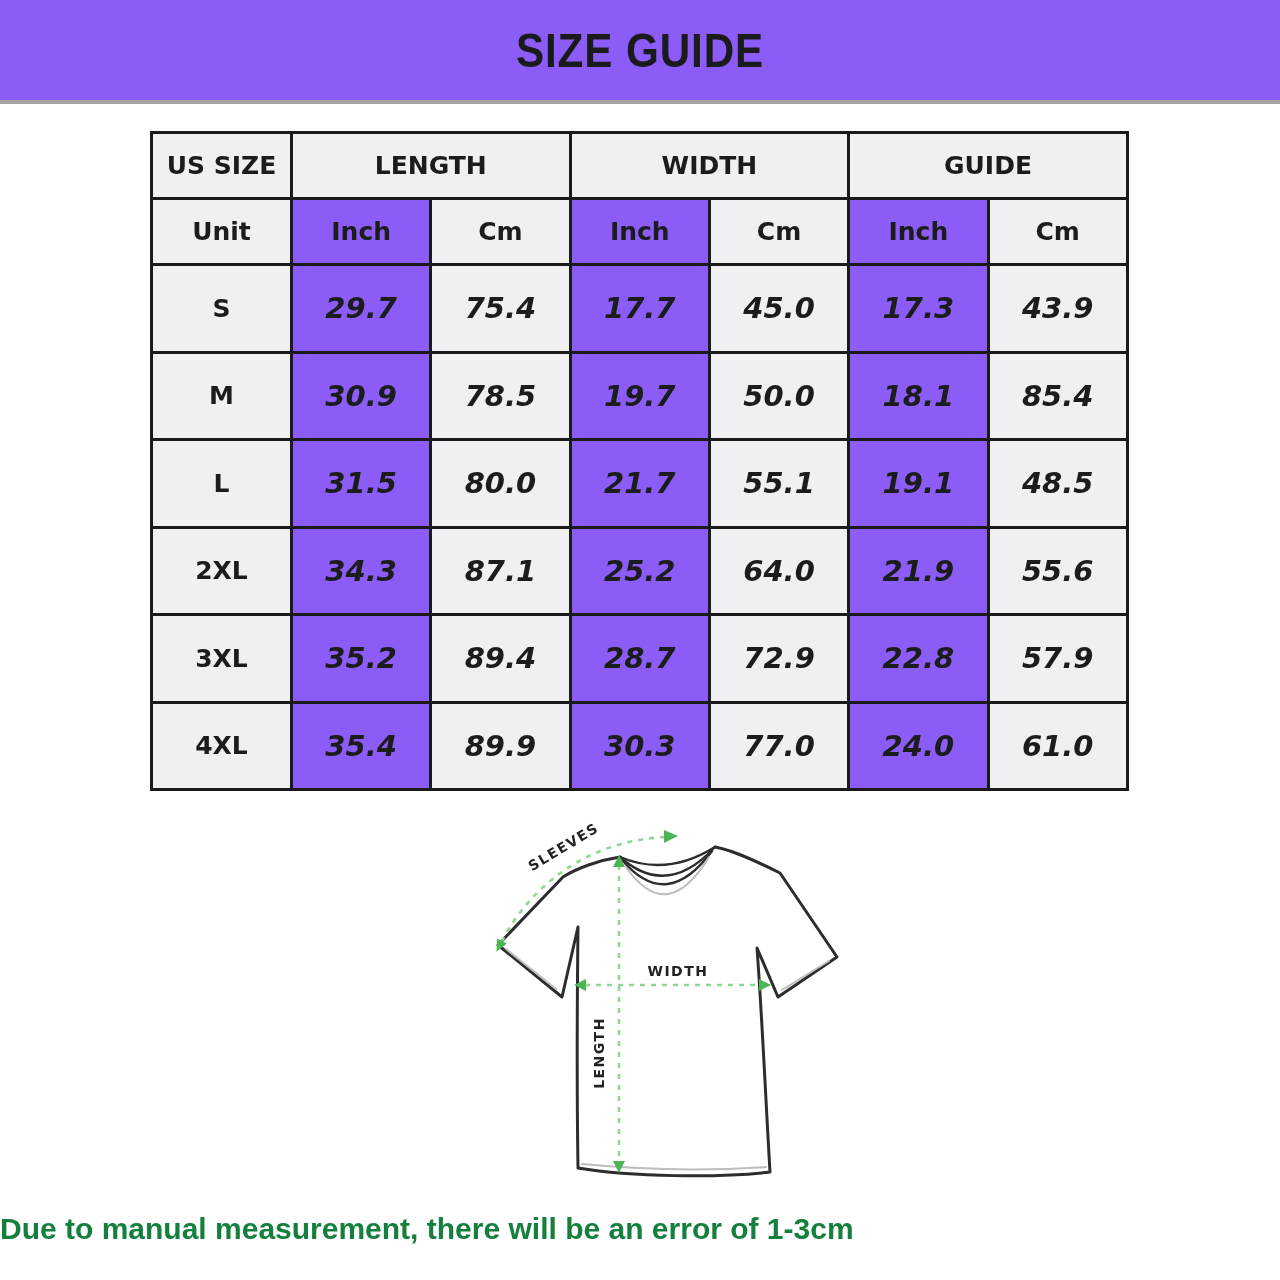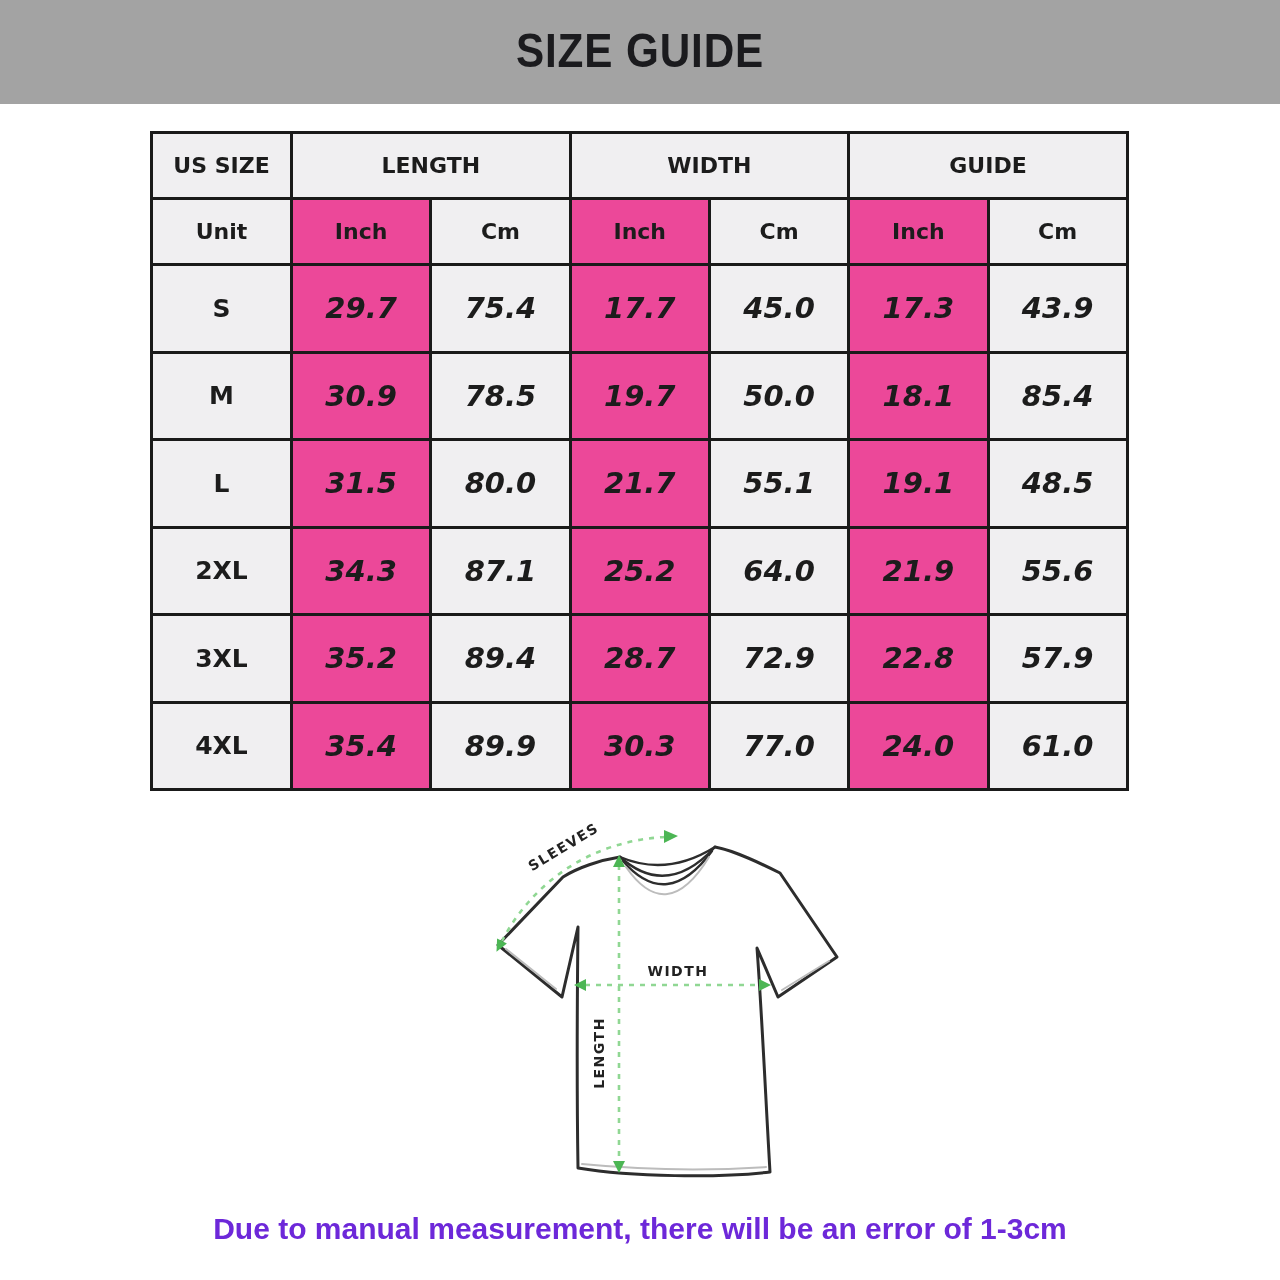--- a/index.html
+++ b/index.html
@@ -1,49 +1,49 @@
 <!DOCTYPE html>
 <html><head>
 <meta charset="utf-8">
 <style>
   html,body{margin:0;padding:0;}
   .page{position:relative;width:1280px;height:1280px;background:#ffffff;overflow:hidden;
         font-family:"DejaVu Sans",sans-serif;color:#1a1a1a;}
 
   
-  .banner{position:absolute;left:0;top:0;width:1280px;height:100px;background:#a3a3a3;
+  .banner{position:absolute;left:0;top:0;width:1280px;height:100px;background:#8b5cf6;
           border-bottom:4px solid #a3a3a3;display:flex;align-items:center;justify-content:center;}
   .title{margin:0;font-family:"Liberation Sans",sans-serif;font-size:48px;font-weight:bold;
          color:#1b1b1e;letter-spacing:1px;transform:scaleX(0.88);}
 
   
   .size-table{position:absolute;left:150px;top:131px;width:976px;height:660px;
               border-collapse:collapse;table-layout:fixed;}
   .size-table col{width:139.3px;}
   .size-table col.c0{width:140px;}
   .size-table tr{height:66px;}
   .size-table th,.size-table td{border:3px solid #1a1a1a;text-align:center;vertical-align:middle;padding:0;}
   .gray{background:#f0eff1;}
-  .white{background:#ec4899;}
-  .lbl{font-size:22px;font-weight:bold;color:#1c1c1c;}
+  .white{background:#8b5cf6;}
+  .lbl{font-size:25px;font-weight:bold;color:#1c1c1c;}
   .num{font-size:29px;font-weight:bold;color:#1c1c1c;font-style:italic;}
   .size-cell{font-size:25px;font-weight:bold;color:#1c1c1c;}
 
   
   .diagram{position:absolute;left:460px;top:815px;}
   .tee{fill:none;stroke:#2d2d2d;stroke-width:3;stroke-linejoin:round;stroke-linecap:round;}
   .tee-thin{fill:none;stroke:#2d2d2d;stroke-width:2.4;stroke-linecap:round;}
   .seam{fill:none;stroke:#bcbcbc;stroke-width:2;stroke-linecap:round;}
   .mline{fill:none;stroke:#90d793;stroke-width:2.6;stroke-dasharray:5 6;}
   .mhead{fill:#4cb654;stroke:none;}
   .dlabel{font-family:"DejaVu Sans",sans-serif;font-size:14px;font-weight:bold;fill:#222222;letter-spacing:1.5px;}
 
   
-  .note{position:absolute;left:0;top:1212px;width:1280px;text-align:center;
-        font-family:"Liberation Sans",sans-serif;font-size:30px;font-weight:bold;color:#6d28d9;}
+  .note{position:absolute;left:0;top:1212px;width:1280px;
+        font-family:"Liberation Sans",sans-serif;font-size:30px;font-weight:bold;color:#15803d;}
 </style>
 </head>
 <body>
 
 <div class="page">
 
   <header class="banner">
     <h1 class="title">SIZE GUIDE</h1>
   </header>
 

